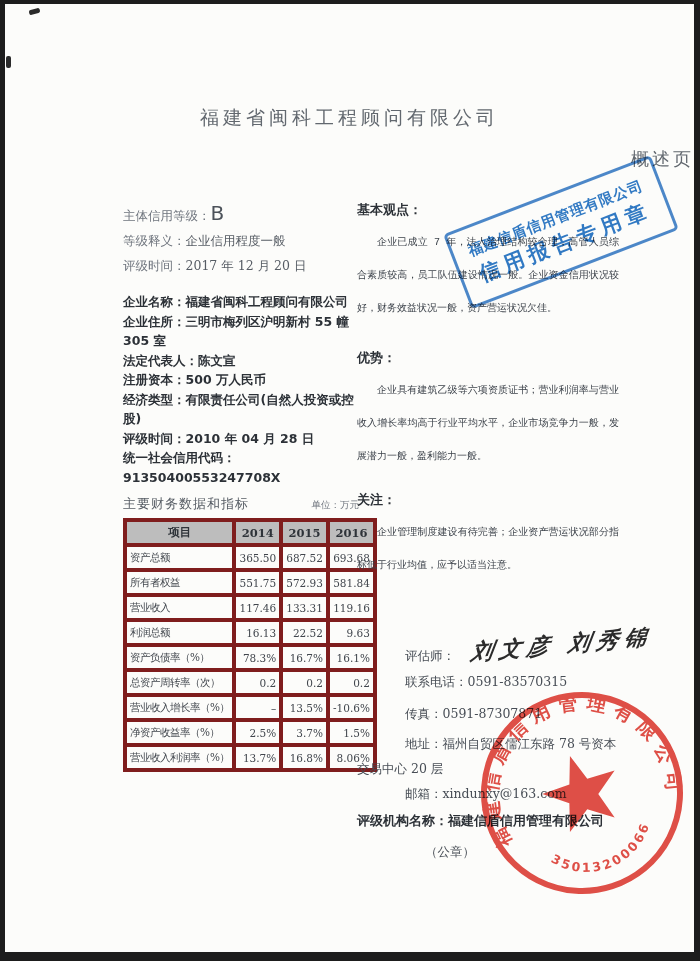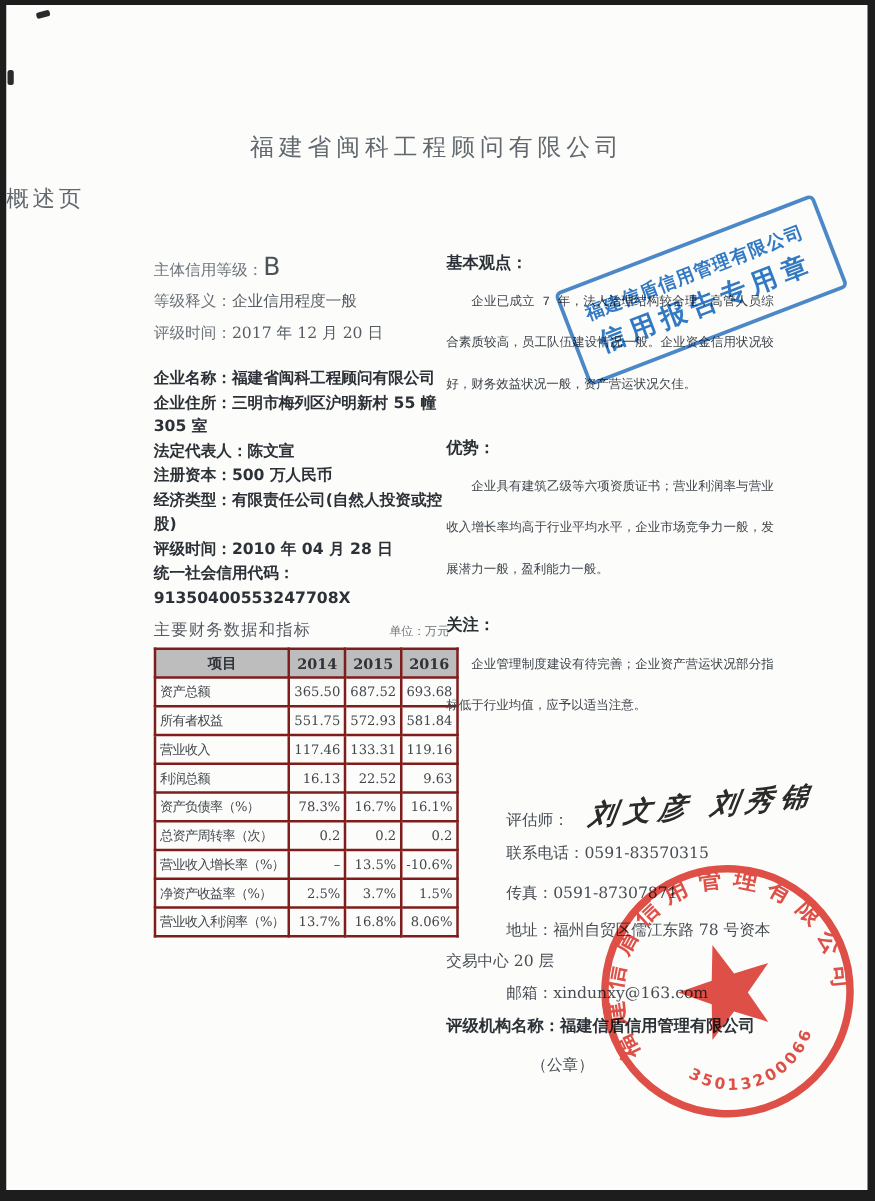--- a/index.html
+++ b/index.html
@@ -17,21 +17,21 @@
   .speck{position:absolute;background:#2a2a2a;border-radius:2px;}
   .speck1{left:24px;top:5px;width:11px;height:5px;transform:rotate(-15deg);}
   .speck2{left:1px;top:52px;width:5px;height:12px;}
 
   .doc-title{
     position:absolute;left:0;top:101px;width:100%;text-align:center;
     font-size:19px;letter-spacing:4px;color:#62686f;
     font-family:"DejaVu Serif","Liberation Serif",serif;
   }
   .doc-subtitle{
-    position:absolute;left:0;top:143px;width:100%;text-align:left;
+    position:absolute;left:0;top:143px;width:100%;text-align:right;
     font-size:18px;letter-spacing:3px;color:#62686f;
     font-family:"DejaVu Serif","Liberation Serif",serif;
   }
 
   
   .left-col{position:absolute;left:118px;top:197px;width:236px;}
   .rating-line{font-size:12.5px;line-height:25px;color:#6e747d;
     font-family:"DejaVu Serif","Liberation Serif",serif;}
   .rating-line .val{color:#565c64;}
   .grade-big{font-size:20px;color:#4c525a;font-family:"DejaVu Sans","Liberation Sans",sans-serif;}
@@ -39,21 +39,21 @@
   .info-line{font-size:12.5px;line-height:19.5px;font-weight:bold;color:#2c3137;}
   .table-title-row{margin-top:8px;display:flex;justify-content:space-between;align-items:baseline;}
   .table-title{font-size:13px;color:#565c64;letter-spacing:1px;
     font-family:"DejaVu Serif","Liberation Serif",serif;}
   .table-unit{font-size:9.5px;color:#6e747d;font-family:Liberation Sans, sans-serif;}
   table.fin{
     margin-top:5px;border-collapse:collapse;width:234px;
     font-family:"DejaVu Serif","Liberation Serif",serif;
   }
   table.fin th,table.fin td{
-    border:2px solid #7f1d1d;font-size:10.5px;color:#41464d;
+    border:4px solid #7f1d1d;font-size:10.5px;color:#41464d;
     padding:2px 3px;height:17px;white-space:nowrap;
   }
   table.fin th{background:#bdbdbd;color:#2e3339;font-size:11.5px;text-align:center;}
   table.fin td.c-label{width:100px;text-align:left;letter-spacing:-0.5px;}
   table.fin td.c-num{width:42px;text-align:right;}
 
   
   .section{position:absolute;left:352px;width:262px;}
   .sec-1{top:197px;} .sec-2{top:345px;} .sec-3{top:487px;}
   .sec-heading{font-size:13px;font-weight:bold;color:#2c3137;}

